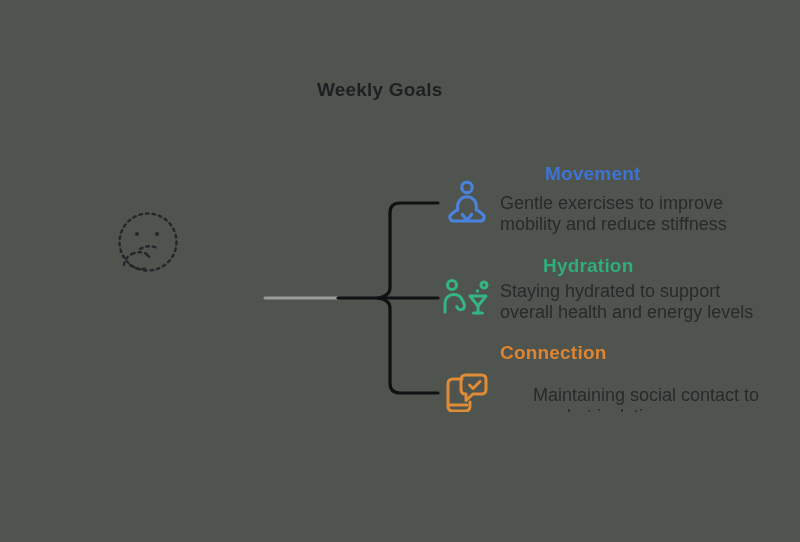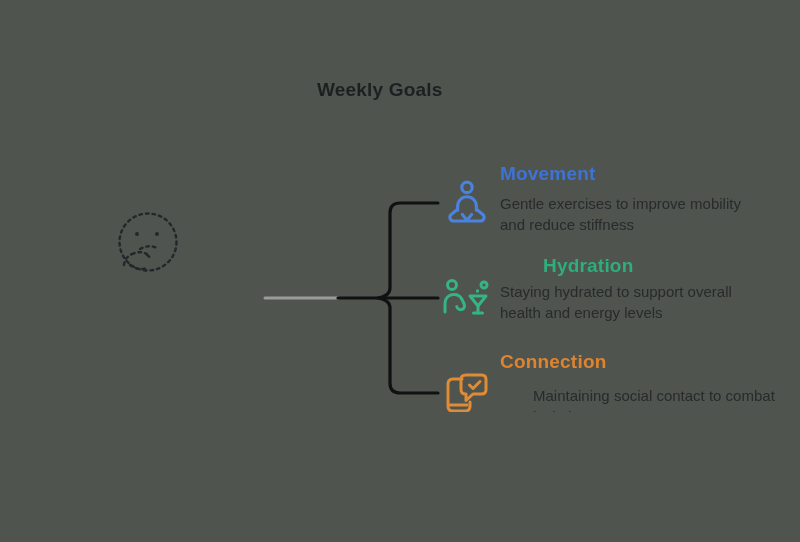--- a/index.html
+++ b/index.html
@@ -10,21 +10,21 @@
   }
   .abs{position:absolute;}
   #map-title{
     left:317px;top:79px;
     font-size:19px;font-weight:700;color:#1d2022;letter-spacing:.2px;
   }
   .branch-title{
     left:500px;font-size:19px;font-weight:700;letter-spacing:.2px;line-height:22px;
   }
   .branch-desc{
-    left:500px;width:258px;font-size:15px;line-height:21px;color:#282a2c;
+    left:500px;width:258px;font-size:18px;line-height:21px;color:#282a2c;
   }
   #branch-movement .branch-title{color:#3e73d6;}
   #branch-hydration .branch-title{color:#2fae7c;}
   #branch-connection .branch-title{color:#de8430;}
   svg{display:block;}
   .stroke-icon{fill:none;stroke-linecap:round;stroke-linejoin:round;}
 </style>
 </head>
 <body>
 
@@ -58,21 +58,21 @@
 
   <div id="branch-movement">
     <svg class="abs" style="left:442px;top:178px;" width="50" height="50" viewBox="0 0 48 48">
       <g class="stroke-icon" stroke="#4b82dd" stroke-width="3">
         <circle cx="24" cy="9" r="5"></circle>
         <path d="M15,31 v-4 a9,9 0 0 1 18,0 v4"></path>
         <path d="M15,30 l-6.2,5 a3.6,3.6 0 0 0 2.4,6.3 h25.6 a3.6,3.6 0 0 0 2.4,-6.3 L33,30"></path>
         <path d="M19.5,35 l4.5,5.5 4.5,-5.5"></path>
       </g>
     </svg>
-    <div class="abs branch-title" style="top:163px;">Movement</div>
+    <div class="abs branch-title" style="top:163px;margin-left:45px;">Movement</div>
     <div class="abs branch-desc" style="top:193px;">Gentle exercises to improve mobility and reduce stiffness</div>
   </div>
 
   <div id="branch-hydration">
     <svg class="abs" style="left:440px;top:274px;" width="52" height="52" viewBox="0 0 52 52">
       <g class="stroke-icon" stroke="#35b484" stroke-width="3">
         <circle cx="12" cy="11" r="4.5"></circle>
         <path d="M5,38 v-9 a8.5,8.5 0 0 1 8.5,-8.5 h0.5 c3.6,0 6.5,1.9 8,5 l1.8,3.6"></path>
         <path d="M23.8,29.1 c1.5,3 0.6,5.4 -1.7,6.3 c-2.3,0.9 -4.6,-0.4 -5.4,-2.8"></path>
         <path d="M30,22 h16 l-8,10 z"></path>
@@ -88,17 +88,17 @@
 
   <div id="branch-connection">
     <svg class="abs" style="left:441px;top:369px;" width="50" height="50" viewBox="0 0 50 50">
       <g class="stroke-icon" stroke="#e08b36" stroke-width="3">
         <path d="M21,10 H12 Q7,10 7,15 V37 Q7,42 12,42 H24 Q29,42 29,37 V33"></path>
         <path d="M9,36 H26"></path>
         <path d="M25,6 H40.5 Q45,6 45,10.5 V20.5 Q45,25 40.5,25 H32 L25,31.5 V25 H24.5 Q20,25 20,20.5 V10.5 Q20,6 25,6 Z"></path>
         <path d="M28.5,16 l3.5,3.5 7,-7"></path>
       </g>
     </svg>
-    <div class="abs branch-title" style="top:351px;">Connection</div>
+    <div class="abs branch-title" style="top:342px;">Connection</div>
     <div class="abs branch-desc" style="top:385px;margin-left:33px;">Maintaining social contact to combat isolation</div>
   </div>
 
 </div>
 
 </body></html>

